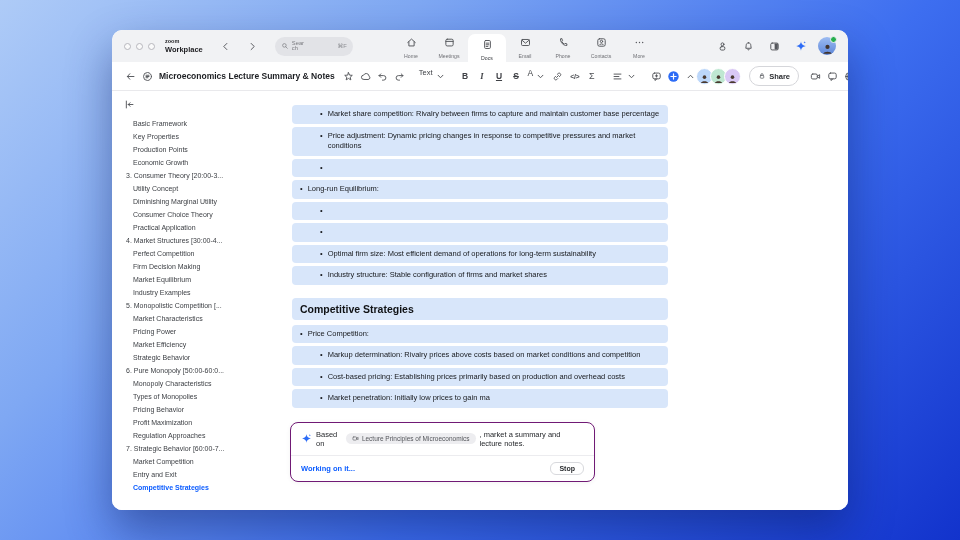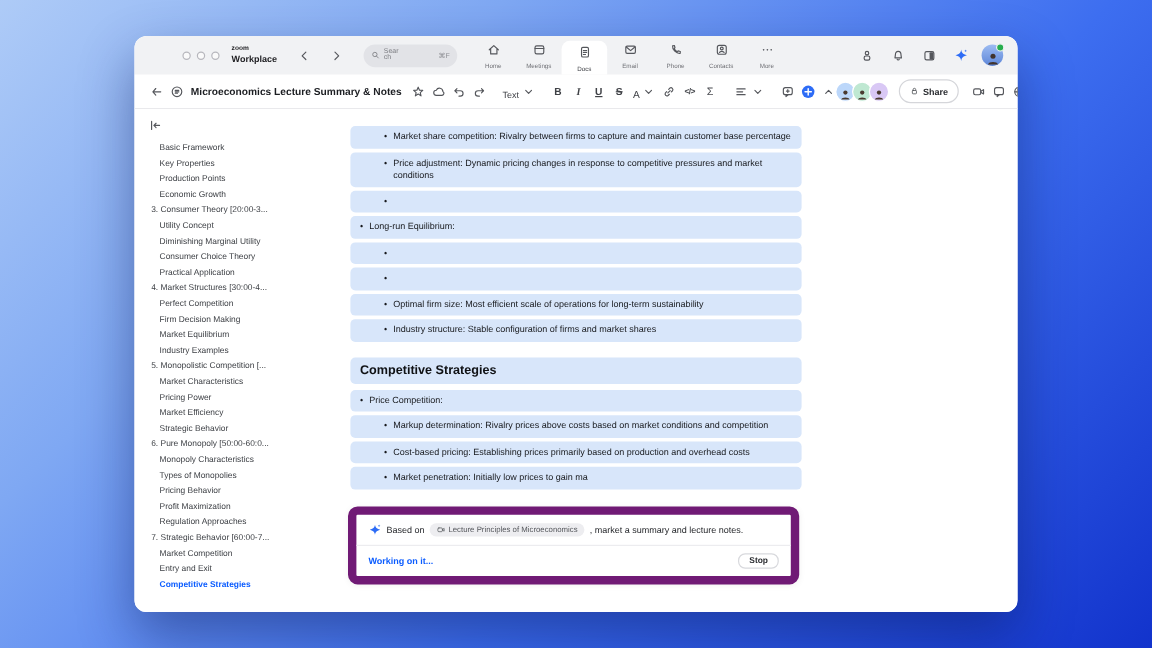--- a/index.html
+++ b/index.html
@@ -4,21 +4,21 @@
 <style>
   html,body{margin:0;padding:0;width:960px;height:540px;overflow:hidden;
     font-family:"Liberation Sans",sans-serif;-webkit-font-smoothing:antialiased;}
   body{background:linear-gradient(135deg,#aecbf7 0%,#7fa8f3 28%,#3d6ef0 62%,#1233cc 100%);}
 
   .window{position:absolute;left:112px;top:30px;width:736px;height:480px;background:#fff;
     border-radius:10px;box-shadow:0 20px 45px rgba(8,25,90,.45);overflow:hidden;}
 
   
   .titlebar{height:32px;background:#f1f2f4;display:flex;align-items:center;position:relative;
-    border-radius:10px 10px 0 0;padding-left:28px;}
+    border-radius:10px 10px 0 0;}
   .traffic{display:flex;gap:5px;margin-left:12px;}
   .dot{width:7px;height:7px;border-radius:50%;border:1px solid #b7b7bd;background:#fafafa;box-sizing:border-box;}
   .logo{margin-left:10px;line-height:1;}
   .logo .z{display:block;font-size:5.5px;font-weight:700;color:#1d1d20;margin-bottom:1px;}
   .logo .w{display:block;font-size:7.5px;font-weight:700;color:#1d1d20;}
   .navarrows{display:flex;gap:10px;margin-left:14px;color:#8a8b90;}
   .navarrows svg{width:9px;height:9px;}
   .search{margin-left:14px;width:78px;height:19px;background:#e2e3e7;border-radius:10px;
     display:flex;align-items:center;padding:0 6px;gap:3px;box-sizing:border-box;}
   .search svg{width:8px;height:8px;flex:0 0 auto;}
@@ -43,21 +43,21 @@
   .toolbar{height:28px;background:#fff;border-bottom:1px solid #e9e9ec;display:flex;align-items:center;
     padding:0 10px;}
   .tbtn{display:flex;align-items:center;justify-content:center;min-width:13px;height:16px;color:#4b4d52;margin:0 2px;}
   .tbtn svg{width:11px;height:11px;display:block;}
   .fmt{font-size:8.5px;font-weight:700;color:#3f4146;}
   .fmt.i{font-style:italic;font-family:"Liberation Serif",serif;}
   .fmt.u{text-decoration:underline;}
   .fmt.s{text-decoration:line-through;}
   .doc-title{font-size:8.5px;font-weight:700;color:#1c1e22;margin:0 5px 0 3px;white-space:nowrap;}
   .tsep{width:1px;height:12px;background:#e7e7ea;margin:0 4px;}
-  .textstyle{display:flex;align-items:flex-end;gap:2px;font-size:7.5px;color:#3f4146;margin:2px 3px;}
+  .textstyle{display:flex;align-items:flex-start;gap:2px;font-size:7.5px;color:#3f4146;margin:2px 3px;}
   .codeg{font-size:7px;font-weight:700;letter-spacing:-0.5px;}
   .plusbtn svg{width:13px;height:13px;}
   .avatars{display:flex;margin-left:auto;}
   .tav{width:15px;height:15px;border-radius:50%;border:1.5px solid #fff;margin-left:-3px;
     display:flex;align-items:flex-end;justify-content:center;overflow:hidden;}
   .tav svg{width:11px;height:11px;}
   .share{display:flex;align-items:center;gap:3px;border:1px solid #d5d6da;border-radius:10px;height:18px;
     padding:0 8px;font-size:7.5px;font-weight:700;color:#2a2c30;margin:0 8px;background:#fff;}
   .share svg{width:8px;height:8px;}
 
@@ -74,21 +74,21 @@
   .doc-col{width:376px;}
   .block{background:#d8e6fa;border-radius:4px;margin-bottom:3px;font-size:7.5px;line-height:10.5px;
     color:#17191d;padding:4px 8px;display:flex;box-sizing:border-box;}
   .block.l2{padding-left:28px;}
   .block.l1{padding-left:8px;}
   .block .bullet{flex:0 0 auto;margin-right:5px;}
   .h-block{background:#d8e6fa;border-radius:4px;margin:13px 0 5px;padding:5px 8px;font-size:10.5px;
     font-weight:700;color:#101215;}
 
   
-  .ai-card{width:376px;margin:14px 0 0 -2px;background:#fff;border:7px solid #701a75;border-radius:8px;
+  .ai-card{width:305px;margin:14px 0 0 -2px;background:#fff;border:1px solid #701a75;border-radius:8px;
     box-shadow:0 1px 5px rgba(0,0,0,.05);box-sizing:border-box;}
   .ai-row1{display:flex;align-items:center;gap:4px;padding:7px 10px;font-size:7.5px;color:#26282c;flex-wrap:nowrap;}
   .ai-row1 .spark svg{width:11px;height:11px;display:block;}
   .chip{display:flex;align-items:center;gap:3px;background:#ededf0;border-radius:8px;padding:2px 6px;
     font-size:6.5px;color:#54565b;white-space:nowrap;}
   .chip svg{width:7px;height:7px;}
   .ai-row2{border-top:1px solid #ececef;display:flex;align-items:center;justify-content:space-between;padding:6px 10px;}
   .working{font-size:7.5px;font-weight:700;color:#0b5cff;}
   .stop{border:1px solid #d8d9dd;border-radius:6px;padding:2px 8px;font-size:7px;font-weight:700;
     color:#2a2c30;background:#fff;}
@@ -426,21 +426,21 @@
             <span>Long-run Equilibrium:</span>
           </div>
           <div class="block l2">
             <span class="bullet">•</span>
           </div>
           <div class="block l2">
             <span class="bullet">•</span>
           </div>
           <div class="block l2">
             <span class="bullet">•</span>
-            <span>Optimal firm size: Most efficient scale of operations for long-term sustainability</span>
+            <span>Optimal firm size: Most efficient demand of operations for long-term sustainability</span>
           </div>
           <div class="block l2">
             <span class="bullet">•</span>
             <span>Industry structure: Stable configuration of firms and market shares</span>
           </div>
           <div class="h-block">Competitive Strategies</div>
           <div class="block l1">
             <span class="bullet">•</span>
             <span>Price Competition:</span>
           </div>

